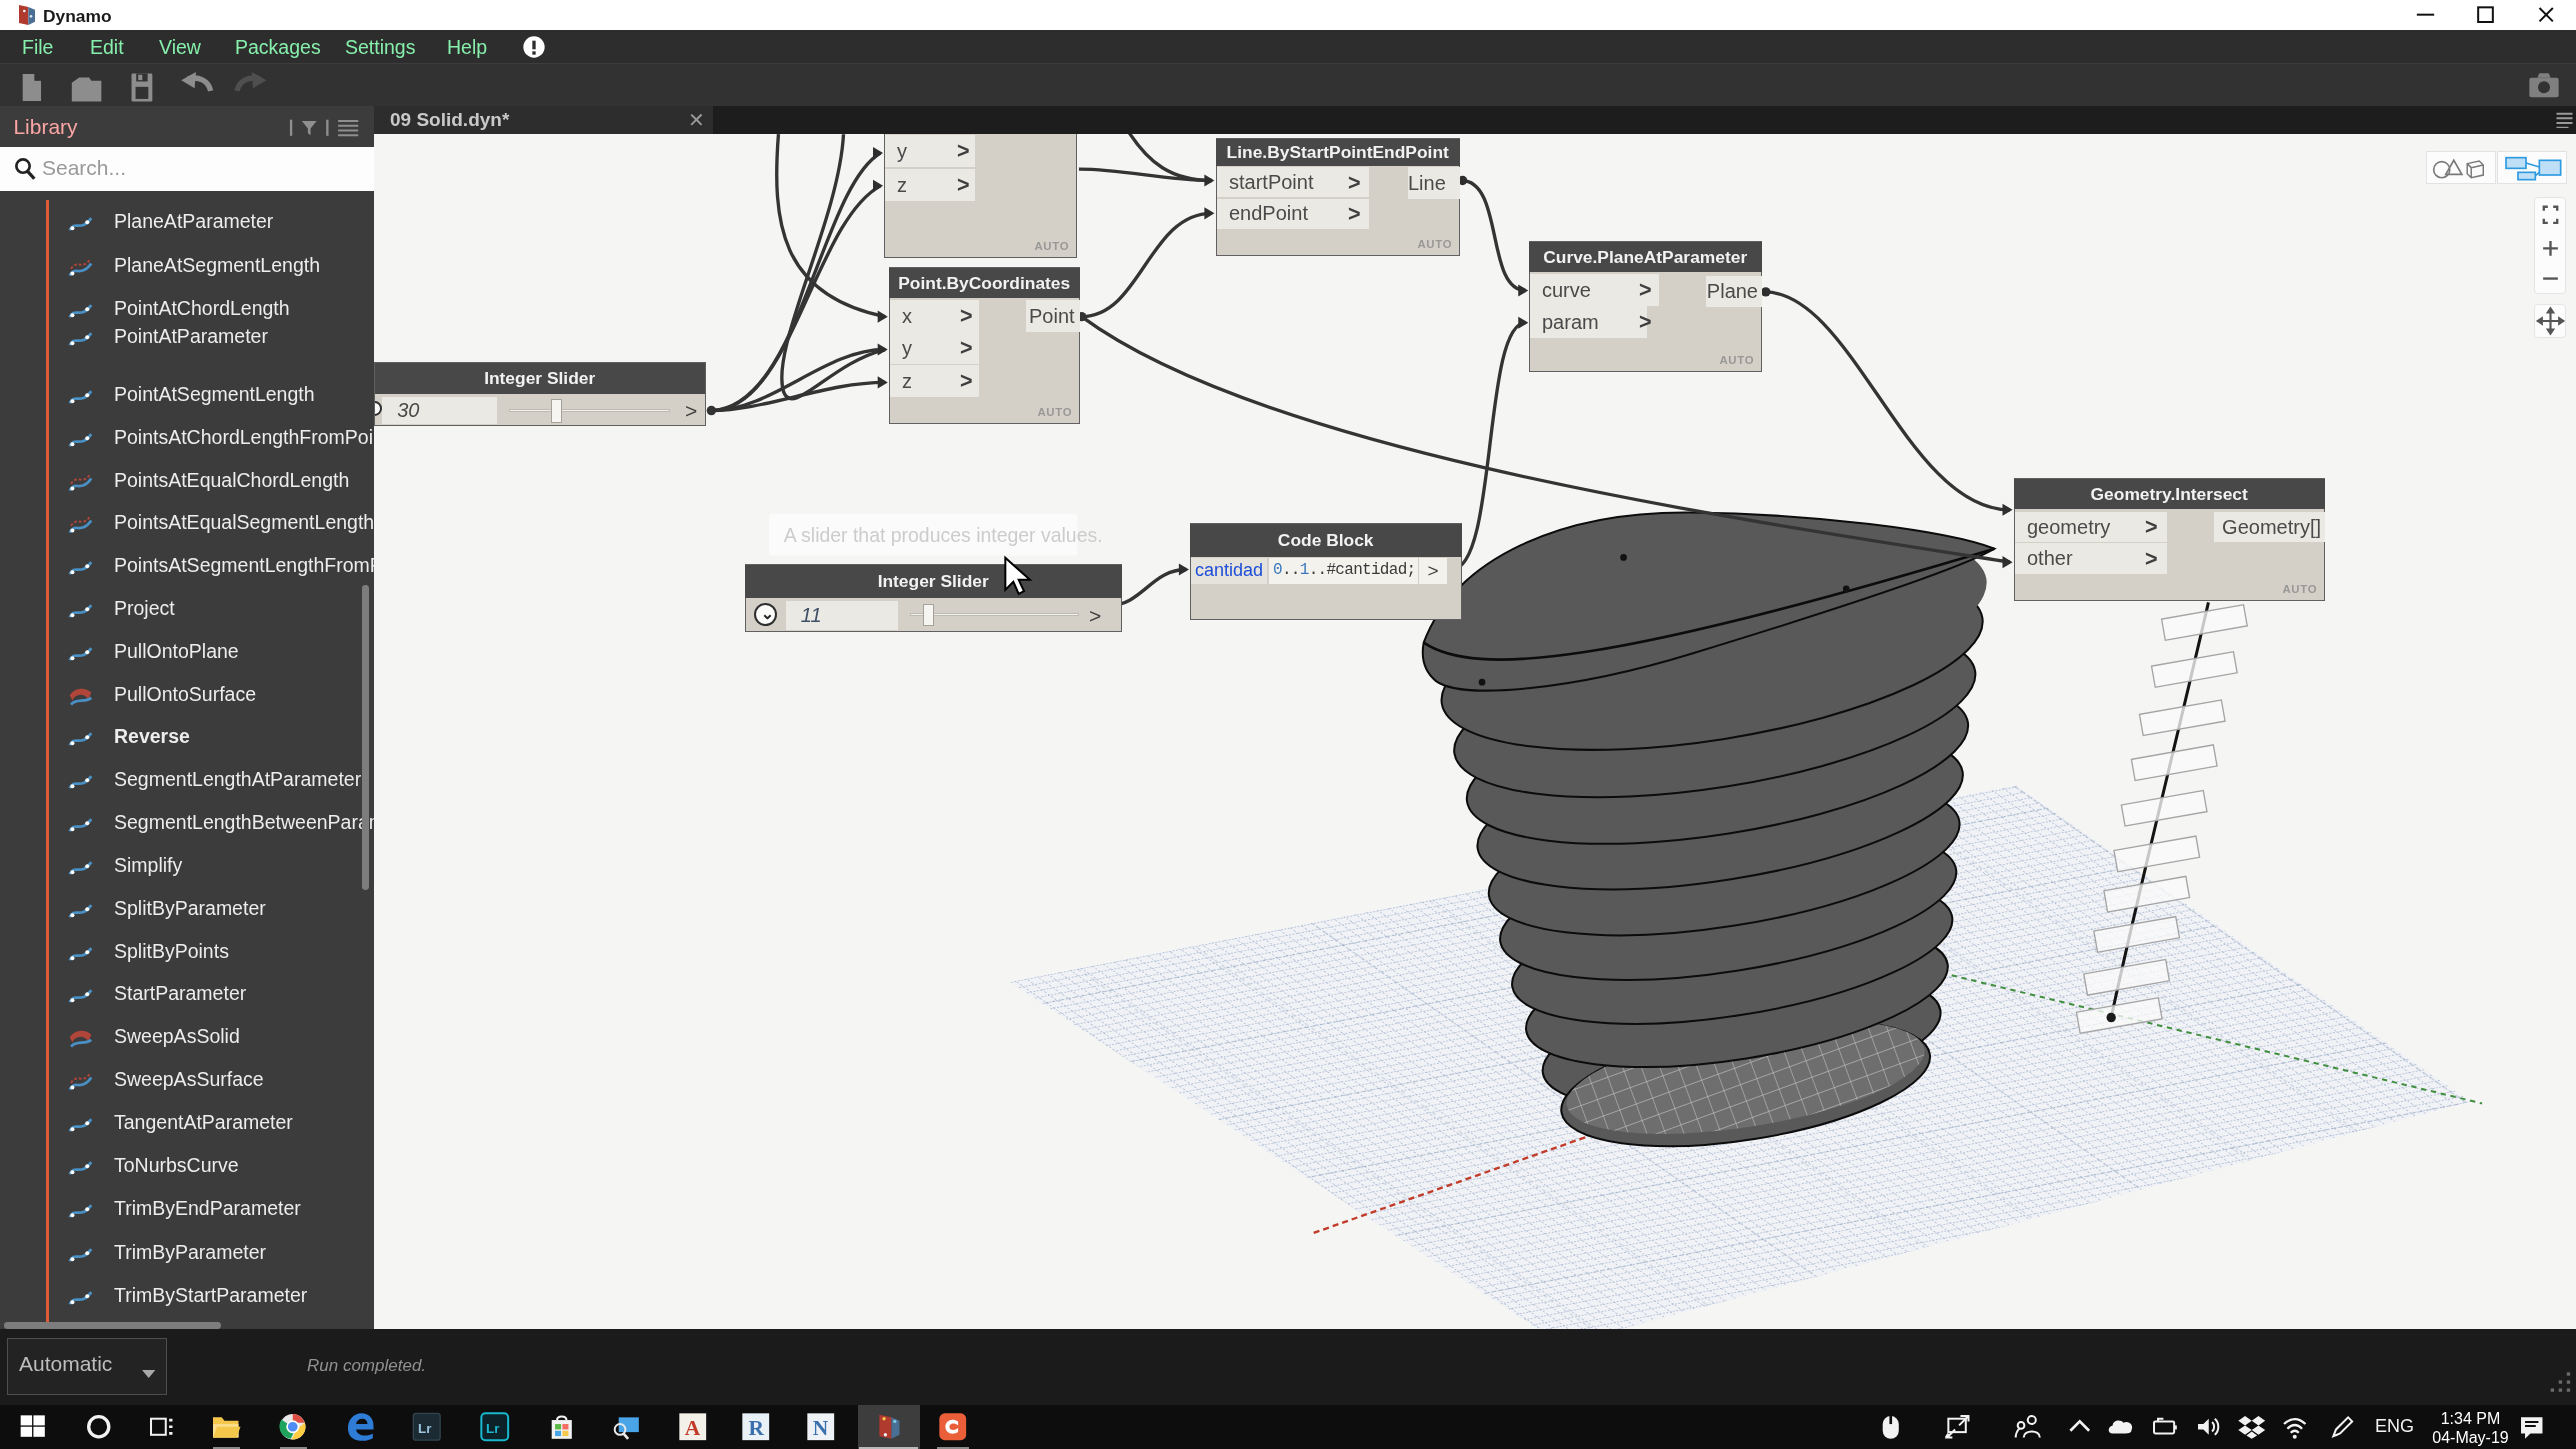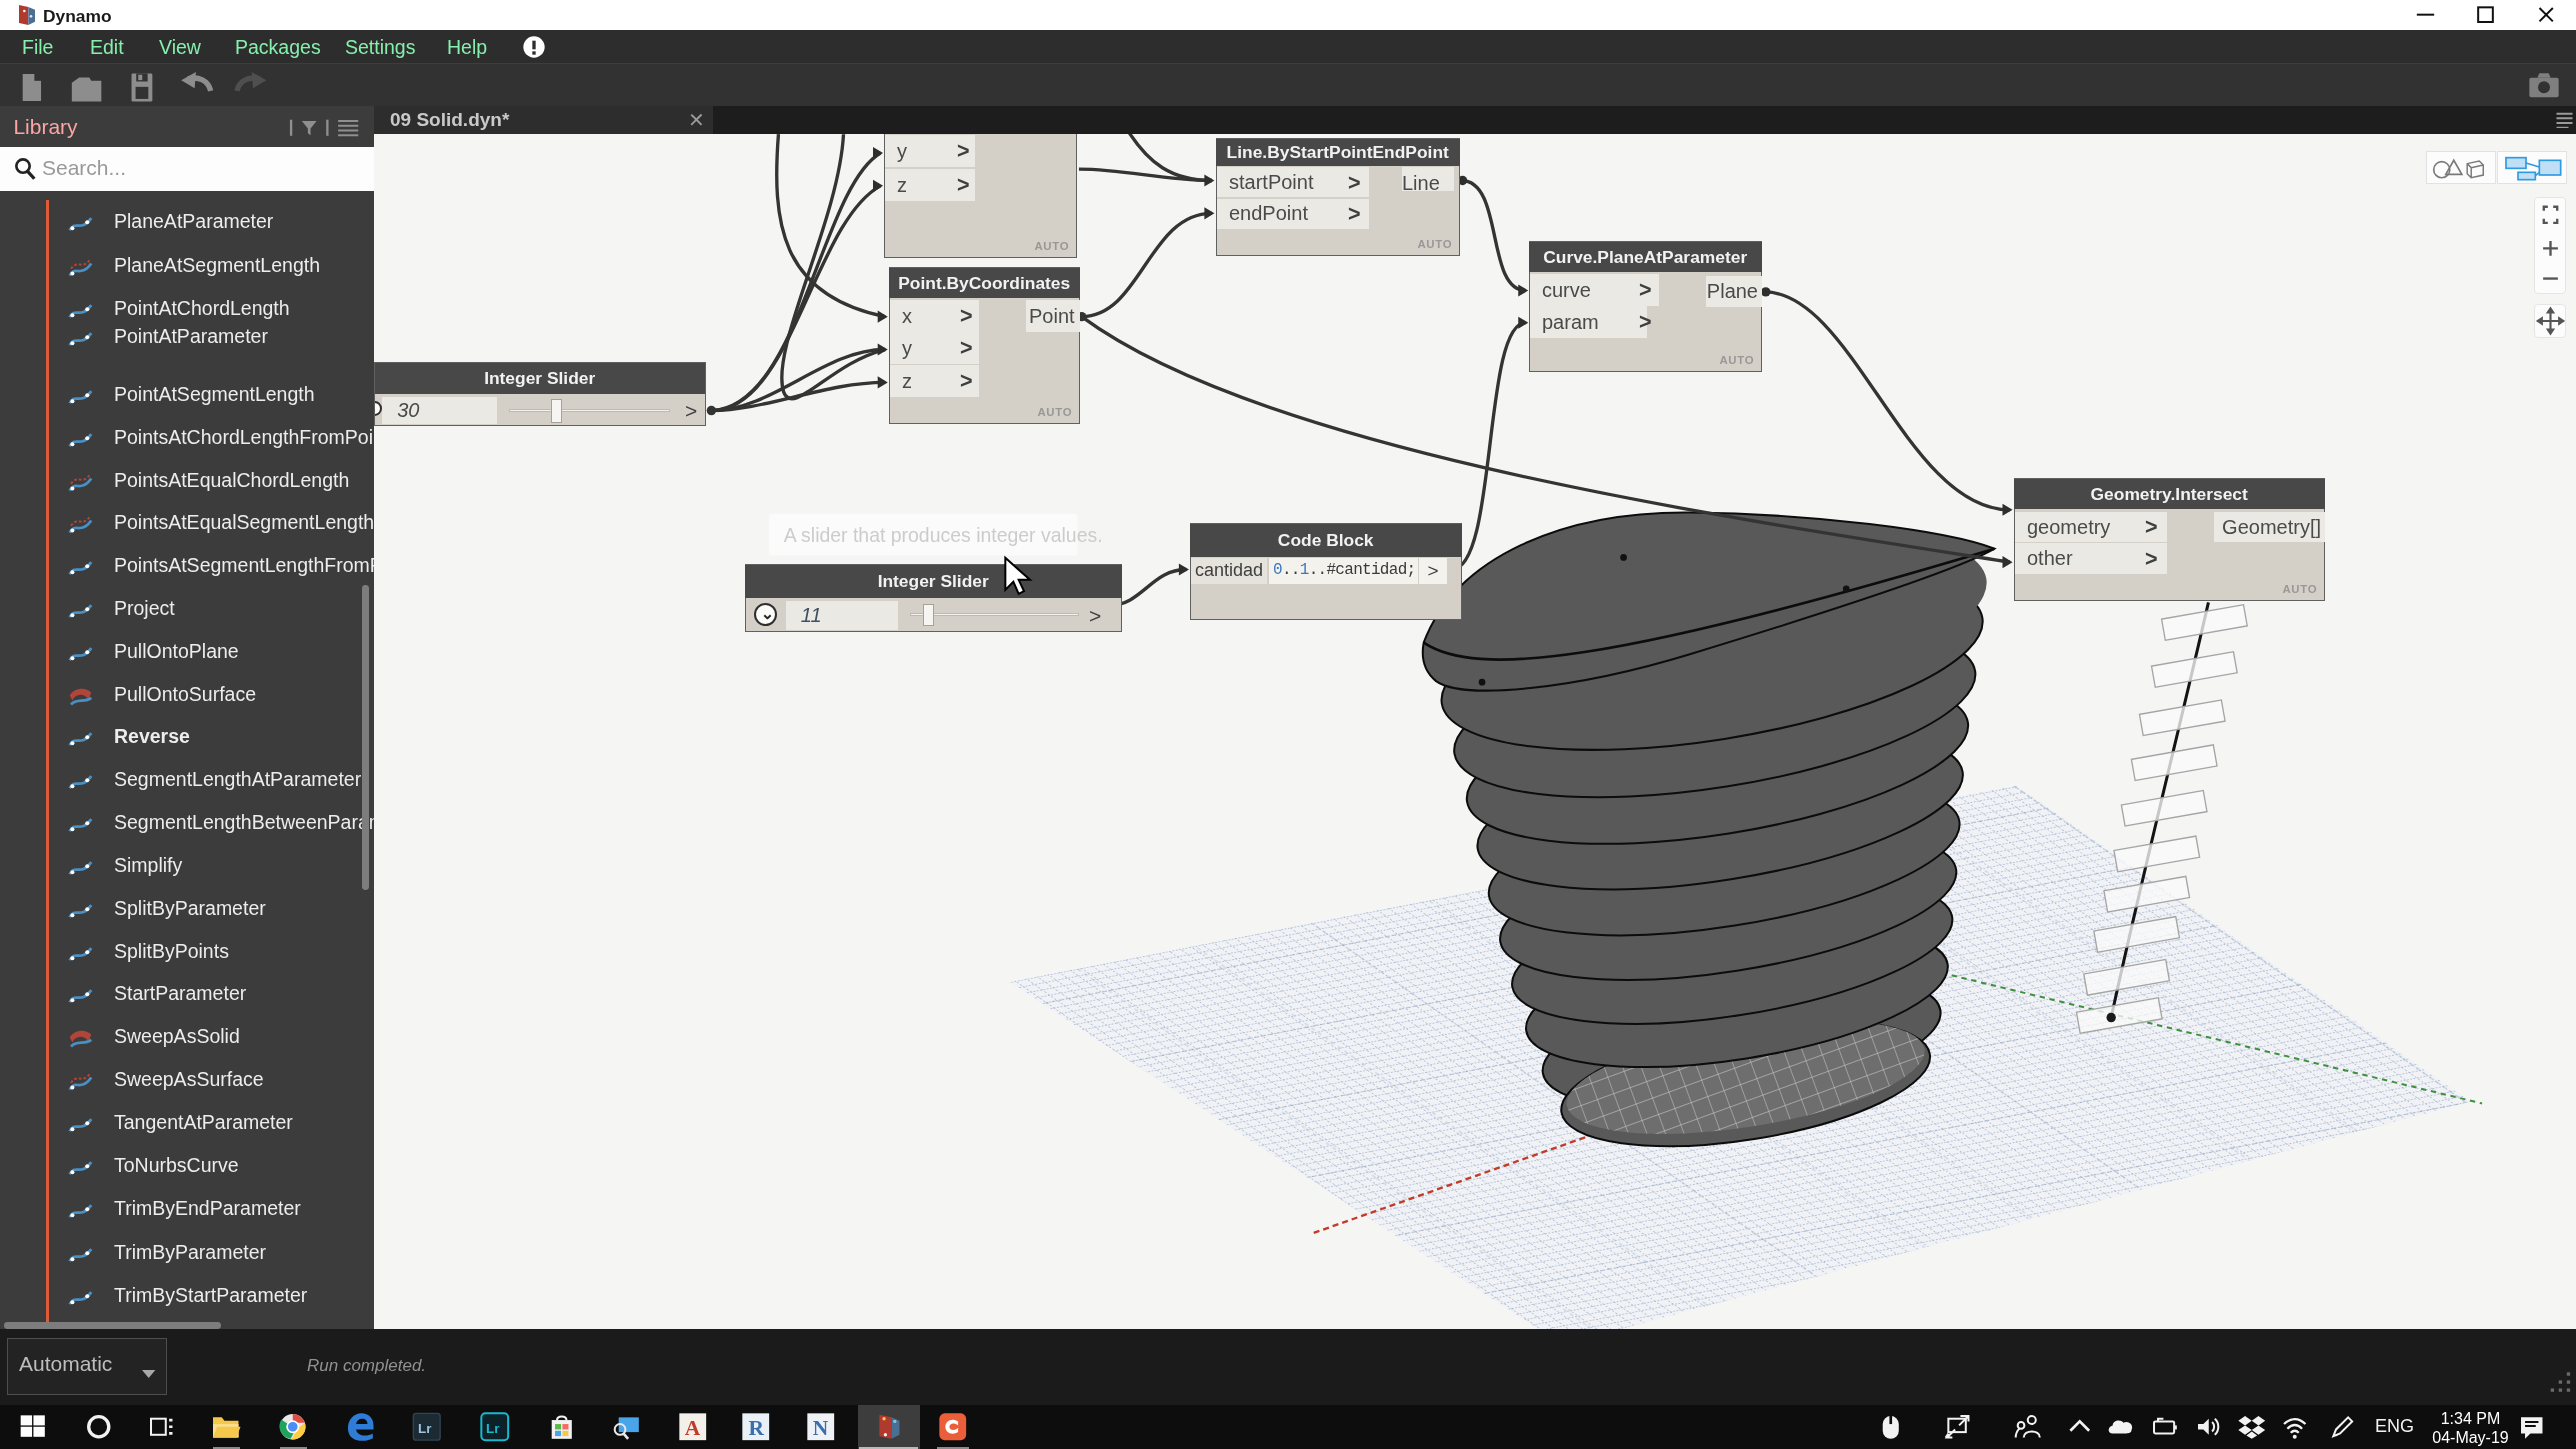--- a/index.html
+++ b/index.html
@@ -182,21 +182,21 @@
     <div class="nout" style="left:136px; top:32px; width:54px; height:32px; line-height:32px; padding-right:5.4px;">Point</div>
     <div class="auto" style="right:6.7px; bottom:5.4px;">AUTO</div>
   </div>
 
   <div class="node" style="left:1216px; top:138px; width:244px; height:118px;">
     <div class="nhead" style="width:244px; height:27px; line-height:27px;">Line.ByStartPointEndPoint</div>
     <div class="nrow" style="left:0; top:28px; width:152px; height:30px; line-height:30px; padding-left:12px;">startPoint</div>
     <div class="arrow" style="left:131px; top:32px; font-size:21.5px;">˃</div>
     <div class="nrow" style="left:0; top:60px; width:152px; height:29.5px; line-height:29.5px; padding-left:12px;">endPoint</div>
     <div class="arrow" style="left:131px; top:63px; font-size:21.5px;">˃</div>
-    <div class="nout" style="left:185px; top:28px; width:52px; height:24px; line-height:32px; padding-right:21px;">Line</div>
+    <div class="nout" style="left:191px; top:28px; width:52px; height:32px; line-height:32px; padding-right:21px;">Line</div>
     <div class="auto" style="right:6.7px; bottom:5.4px;">AUTO</div>
   </div>
 
   <div class="node" style="left:1529px; top:241px; width:233px; height:131px;">
     <div class="nhead" style="width:233px; height:30px; line-height:30px;">Curve.PlaneAtParameter</div>
     <div class="nrow" style="left:0; top:32px; width:129px; height:32px; line-height:32px; padding-left:12px;">curve</div>
     <div class="arrow" style="left:109px; top:36px; font-size:21.5px;">˃</div>
     <div class="nrow" style="left:0; top:64px; width:117px; height:32px; line-height:32px; padding-left:12px;">param</div>
     <div class="arrow" style="left:109px; top:68px; font-size:21.5px;">˃</div>
     <div class="nout" style="left:176px; top:34px; width:56px; height:31px; line-height:31px; padding-right:4px;">Plane</div>
@@ -217,21 +217,21 @@
     <div style="position:absolute; left:8px; top:38px; width:23px; height:23px; background:#fbfbfa; border:2px solid #2e2e2e; border-radius:50%;"></div>
     <div style="position:absolute; left:14.8px; top:39px; font-size:16px; color:#222; font-weight:bold;">⌄</div>
     <div class="nrow" style="left:40px; top:36px; width:112px; height:29px; line-height:29px; padding-left:14.8px; font-style:italic; color:#3d5066;">11</div>
     <div style="position:absolute; left:164px; top:48px; width:169px; height:3.4px; background:#f2f1ee; border:0.7px solid #bdbab2;"></div>
     <div style="position:absolute; left:177px; top:39px; width:10.7px; height:22px; background:#f6f5f2; border:0.7px solid #a5a29a;"></div>
     <div class="arrow" style="left:343px; top:39px; font-size:21px; font-weight:normal;">˃</div>
   </div>
 
   <div class="node" style="left:1190px; top:523px; width:272px; height:97px;">
     <div class="nhead" style="width:272px; height:33px; line-height:33px;">Code Block</div>
-    <div style="position:absolute; left:0; top:34px; width:76px; height:25.5px; line-height:25.5px; background:#e6e3dc; color:#404040; font-size:18px; text-align:center;">cantidad</div>
+    <div style="position:absolute; left:0; top:34px; width:76px; height:25.5px; line-height:25.5px; background:#e6e3dc; color:#1d4ed8; font-size:18px; text-align:center;">cantidad</div>
     <div style="position:absolute; left:78px; top:34px; width:149px; height:25.5px; line-height:25.5px; background:#f4f2ed; font-family:'Liberation Mono',monospace; font-size:16px; letter-spacing:-0.7px; color:#3a3a3a; padding-left:4px;"><span style="color:#3b78bd;">0</span>..<span style="color:#3b78bd;">1</span>..#cantidad;</div>
     <div style="position:absolute; left:228px; top:34px; width:28px; height:25.5px; line-height:25.5px; background:#f4f2ed; color:#3f3f3f; font-size:19px; text-align:center;">˃</div>
   </div>
 
   <div class="node" style="left:2014px; top:478px; width:311px; height:123px;">
     <div class="nhead" style="width:311px; height:30px; line-height:30px;">Geometry.Intersect</div>
     <div class="nrow" style="left:0; top:33px; width:152px; height:30px; line-height:30px; padding-left:12px;">geometry</div>
     <div class="arrow" style="left:130px; top:36px; font-size:21.5px;">˃</div>
     <div class="nrow" style="left:0; top:64px; width:152px; height:31px; line-height:31px; padding-left:12px;">other</div>
     <div class="arrow" style="left:130px; top:68px; font-size:21.5px;">˃</div>

